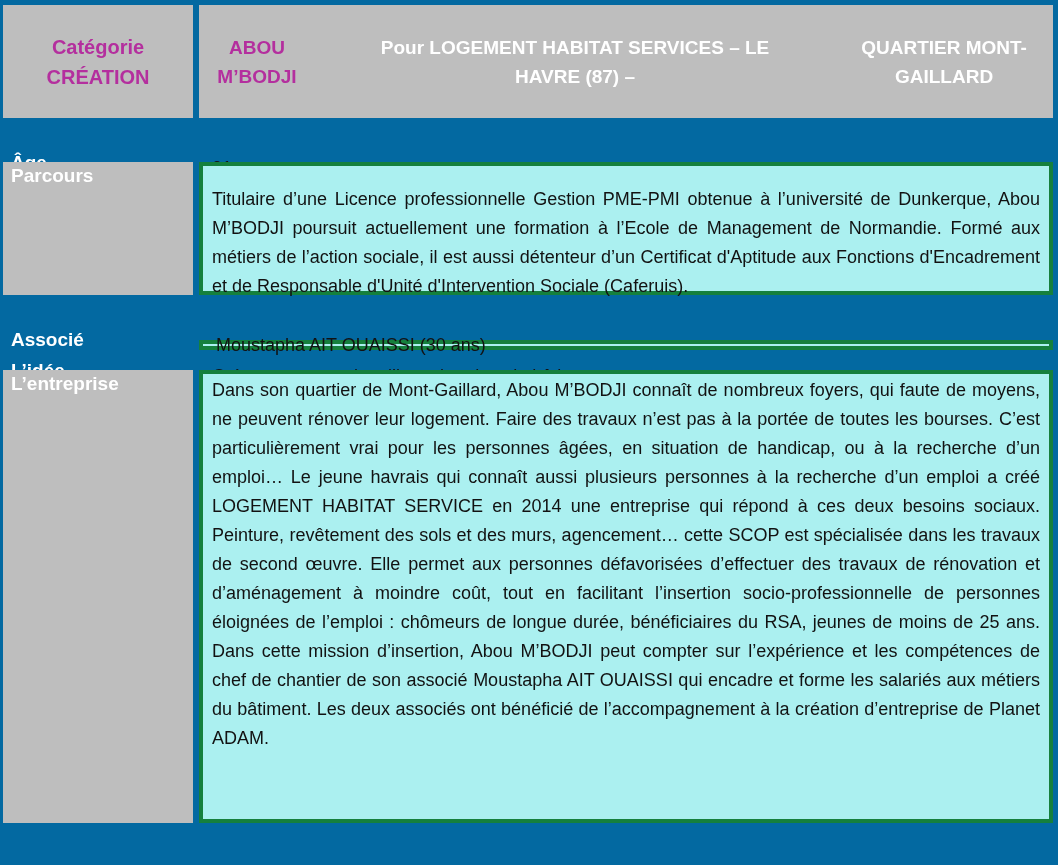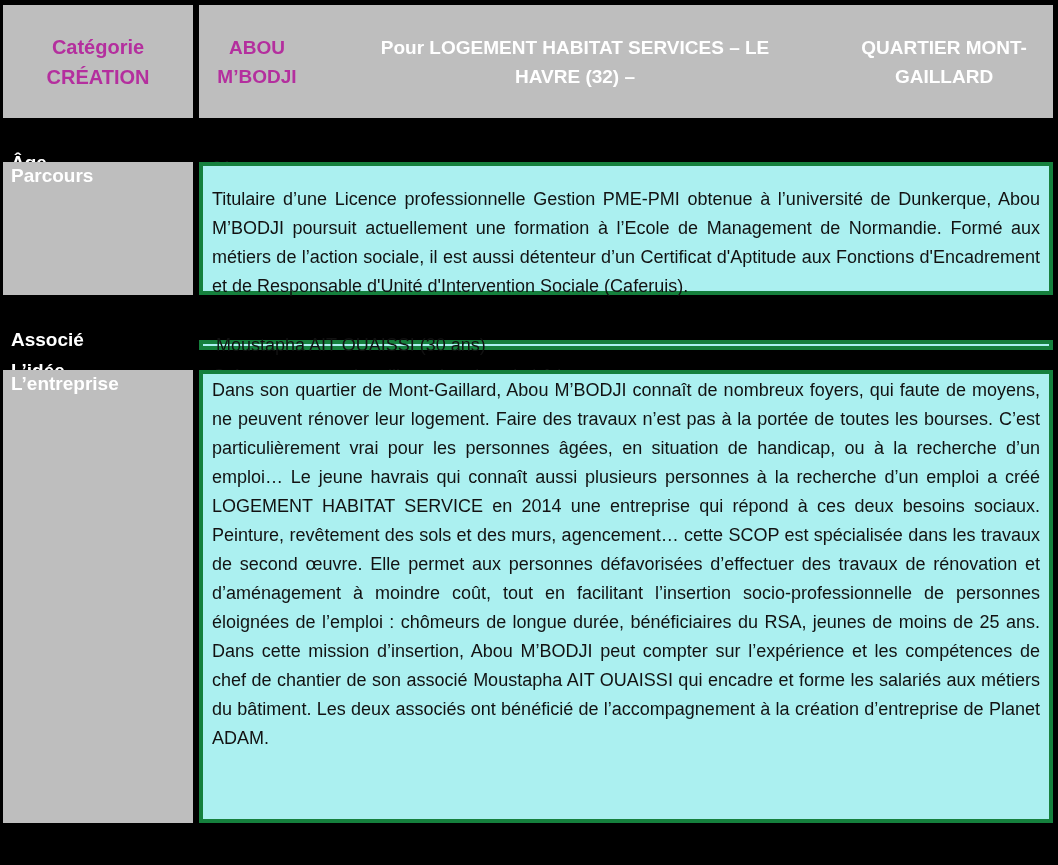--- a/index.html
+++ b/index.html
@@ -5,21 +5,21 @@
   html, body {
     margin: 0;
     padding: 0;
     background: #ffffff;
     font-family: "Liberation Sans", sans-serif;
   }
   #page {
     width: 1058px;
     height: 865px;
     overflow: hidden;
-    background: #000000;
+    background: #0369a1;
     box-sizing: border-box;
     padding: 5px 5px 0 3px;
   }
   .row {
     display: flex;
     gap: 6px;
     margin-bottom: 5px;
   }
   .label-cell {
     width: 190px;
@@ -92,21 +92,21 @@
 
 <div id="page">
 
   <div class="row row-header">
     <div class="label-cell">
       <span>Catégorie</span>
       <span>CRÉATION</span>
     </div>
     <div class="header-main">
       <span class="header-title">ABOU M’BODJI</span>
-      <span class="header-subtitle">Pour LOGEMENT HABITAT SERVICES  – LE HAVRE (32) –</span>
+      <span class="header-subtitle">Pour LOGEMENT HABITAT SERVICES  – LE HAVRE (87) –</span>
       <span class="header-subtitle">QUARTIER MONT-GAILLARD</span>
     </div>
   </div>
 
   <div class="row row-age">
     <div class="label-cell vcenter">Âge</div>
     <div class="content-cell vcenter">31 ans</div>
   </div>
 
   <div class="row row-parcours">

